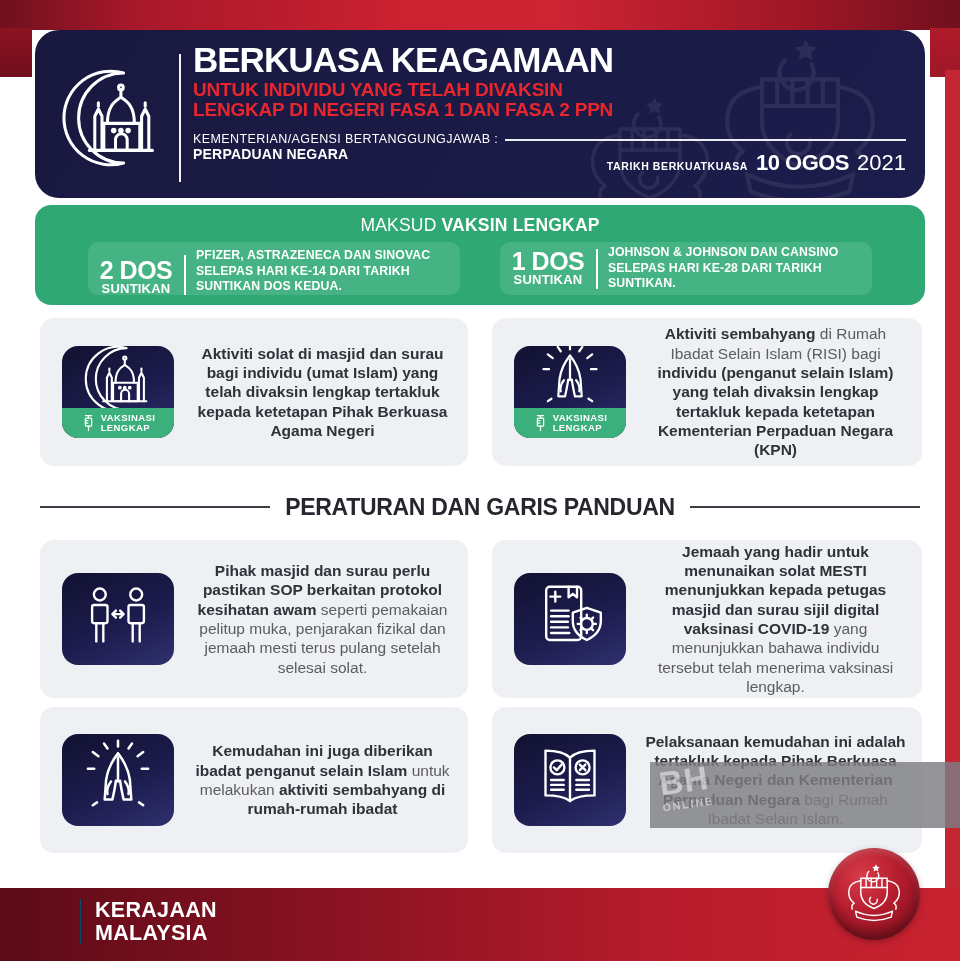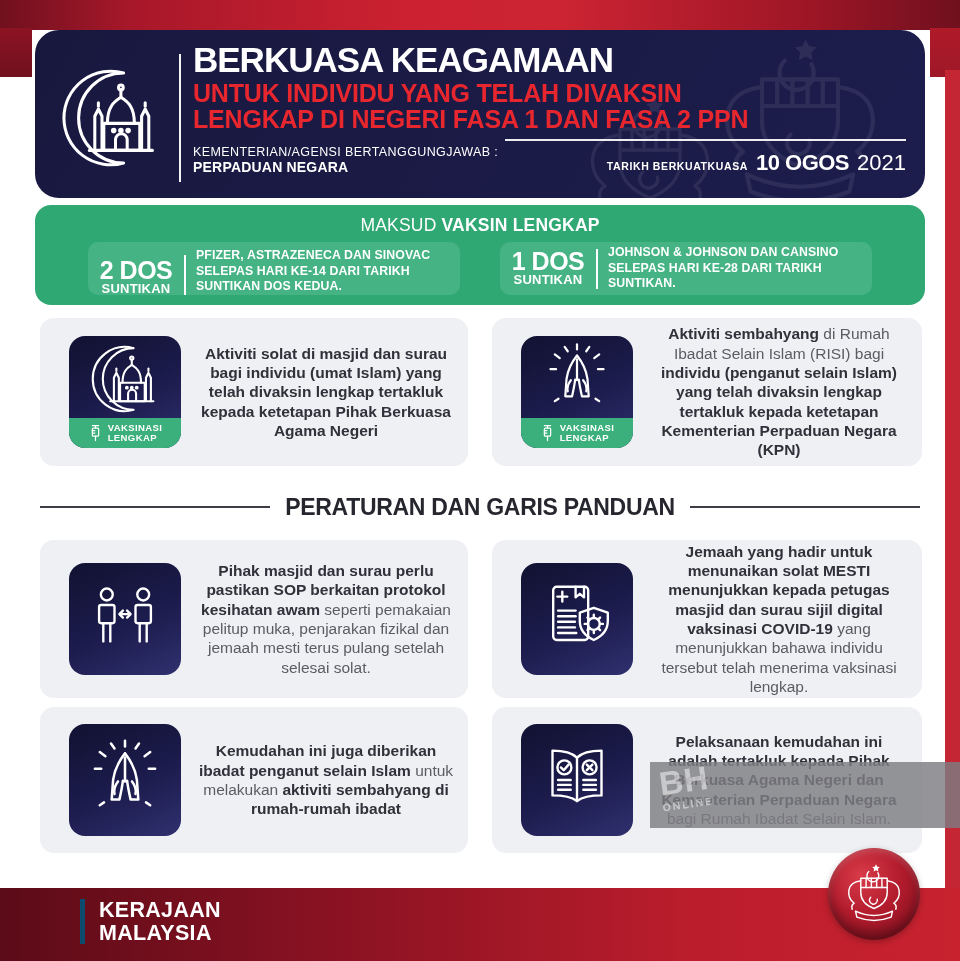--- a/index.html
+++ b/index.html
@@ -17,21 +17,21 @@
     background:linear-gradient(90deg,#5c0b18 0%,#8e1323 38%,#bb1d2c 72%,#c8222f 100%);}
 
   
   .header-card{left:35px;top:30px;width:890px;height:168px;border-radius:24px;z-index:2;
     background:linear-gradient(120deg,#18183f,#1d1d4d);overflow:hidden;}
   .hdr-deco{position:absolute;opacity:.08;}
   .hdr-icon{position:absolute;left:22px;top:32px;width:108px;height:112px;}
   .hdr-vline{position:absolute;left:144px;top:24px;width:2px;height:128px;background:rgba(255,255,255,.95);}
   .hdr-content{position:absolute;left:158px;top:12px;right:20px;}
   .hdr-title{margin:0;font-size:35px;font-weight:800;color:#ffffff;letter-spacing:-1px;line-height:1.05;}
-  .hdr-sub{margin-top:1px;font-size:25px;font-weight:800;color:#e8262e;line-height:1.04;letter-spacing:-0.2px;}
+  .hdr-sub{margin-top:1px;font-size:19px;font-weight:800;color:#e8262e;line-height:1.04;letter-spacing:-0.2px;}
   .hdr-agency-label{margin-top:13px;font-size:12.5px;font-weight:400;color:#ffffff;letter-spacing:.4px;}
   .hdr-agency-bold{font-size:14px;font-weight:800;color:#ffffff;line-height:1.15;letter-spacing:.2px;}
   .hdr-hline{position:absolute;left:470px;top:109px;right:19px;height:2px;background:rgba(255,255,255,.92);}
   .hdr-date{position:absolute;right:19px;top:120px;display:flex;align-items:baseline;gap:8px;color:#fff;white-space:nowrap;}
   .hdr-date .lab{font-size:10.5px;font-weight:800;letter-spacing:.6px;}
   .hdr-date .big{font-size:22px;font-weight:800;letter-spacing:-0.5px;}
   .hdr-date .yr{font-size:22px;font-weight:300;letter-spacing:0;}
 
   
   .green-card{left:35px;top:205px;width:890px;height:100px;border-radius:16px;background:#2fa873;z-index:2;}
@@ -49,44 +49,44 @@
 
   
   .card{position:absolute;background:#eef0f4;border-radius:14px;display:flex;align-items:center;
         padding:0 14px 0 22px;gap:17px;z-index:2;box-sizing:border-box;}
   .b1{left:40px;top:318px;width:428px;height:148px;}
   .b2{left:492px;top:318px;width:430px;height:148px;}
   .g1{left:40px;top:540px;width:428px;height:158px;}
   .g2{left:492px;top:540px;width:430px;height:158px;}
   .g3{left:40px;top:707px;width:428px;height:146px;}
   .g4{left:492px;top:707px;width:430px;height:146px;}
-  .tile{width:112px;height:112px;flex:none;border-radius:16px;position:relative;overflow:hidden;
+  .tile{width:112px;height:92px;flex:none;border-radius:16px;position:relative;overflow:hidden;
         background:linear-gradient(155deg,#131335 8%,#1c1c4e 55%,#30306f 100%);
-        display:flex;align-items:center;justify-content:center;margin-left:7px;}
+        display:flex;align-items:center;justify-content:center;}
   .tile svg.main{width:84px;height:84px;}
   .tile.badged svg.main{width:74px;height:74px;margin-bottom:26px;}
   .tile-badge{position:absolute;left:0;right:0;bottom:0;height:30px;background:#3cb07c;
       display:flex;align-items:center;justify-content:center;gap:5px;color:#fff;}
   .tile-badge .t{font-size:9.5px;font-weight:800;line-height:1.05;letter-spacing:.4px;text-align:left;}
   .card-text{flex:1;text-align:center;font-size:15.5px;line-height:1.25;color:#5b5c63;font-weight:500;}
   .card-text b{color:#303139;font-weight:800;}
 
   
   .section-row{left:40px;top:489px;width:880px;height:36px;display:flex;align-items:center;gap:15px;z-index:2;}
   .section-row .rule{flex:1;height:2px;background:#3c3d45;}
   .section-row .ttl{font-size:23px;font-weight:800;color:#26262e;letter-spacing:-0.3px;white-space:nowrap;}
 
   
   .watermark{left:650px;top:762px;width:310px;height:66px;background:rgba(126,126,131,.82);z-index:6;}
   .wm-logo{position:absolute;left:10px;top:2px;transform:rotate(-8deg);color:rgba(255,255,255,.5);}
   .wm-logo .bh{font-size:33px;font-weight:800;letter-spacing:1px;line-height:1;}
   .wm-logo .online{font-size:10.5px;font-weight:700;letter-spacing:2px;margin-top:1px;}
 
   
-  .gov{left:80px;top:899px;padding-left:14px;border-left:5px solid #0c4a6e;color:#fff;
+  .gov{left:80px;top:899px;padding-left:14px;border-left:1px solid #0c4a6e;color:#fff;
        font-weight:800;font-size:21.5px;line-height:1.05;letter-spacing:.3px;z-index:4;}
   .emblem{left:828px;top:848px;width:92px;height:92px;border-radius:50%;z-index:5;
      background:radial-gradient(circle at 36% 30%,#d83a48 0%,#b31c2d 45%,#7c0e1d 100%);
      box-shadow:inset 0 -7px 12px rgba(0,0,0,.38),inset 0 4px 6px rgba(255,255,255,.18),0 2px 6px rgba(0,0,0,.25);
      display:flex;align-items:center;justify-content:center;}
   .emblem svg{width:66px;height:66px;}
 </style>
 </head>
 <body>
 

